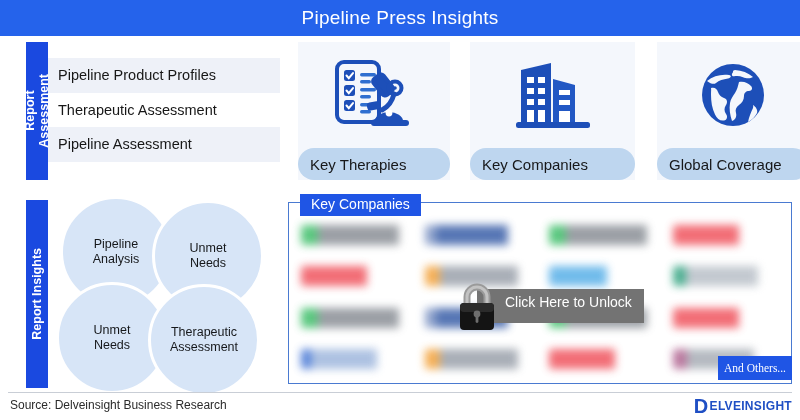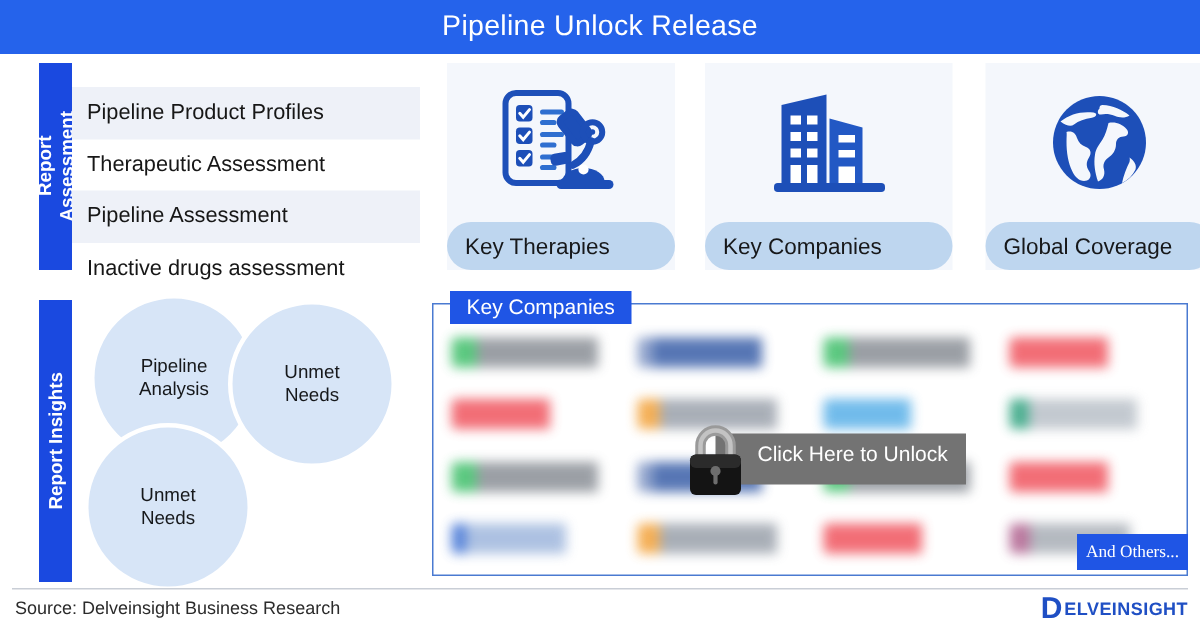--- a/index.html
+++ b/index.html
@@ -217,33 +217,32 @@
     line-height: 1;
     color: #1f4fc4;
     margin-right: 1px;
   }
   .brand-rest { font-weight: 600; font-size: 12px; }
 </style>
 </head>
 <body>
 
 <div class="header">
-  <div class="header-title">Pipeline Unlock Release</div>
+  <div class="header-title">Pipeline Press Insights</div>
 </div>
 
 <div class="side-label" id="side-assess">
   <span class="rot">Report
 Assessment</span>
 </div>
 
 <div class="assess-list">
   <div class="assess-row alt">Pipeline Product Profiles</div>
   <div class="assess-row">Therapeutic Assessment</div>
   <div class="assess-row alt">Pipeline Assessment</div>
-  <div class="assess-row">Inactive drugs assessment</div>
 </div>
 
 <div class="card" id="card-therapies">
   <div class="card-icon">
     <svg width="86" height="76" viewBox="0 0 86 76" aria-hidden="true">
       <rect x="6" y="5" width="42" height="60" rx="7" fill="none" stroke="#1d4fb8" stroke-width="4"></rect>
       <rect x="13" y="13" width="11" height="11" rx="2.5" fill="#1d4fb8"></rect>
       <rect x="13" y="28" width="11" height="11" rx="2.5" fill="#1d4fb8"></rect>
       <rect x="13" y="43" width="11" height="11" rx="2.5" fill="#1d4fb8"></rect>
       <path d="M15.5 18.5l2.3 2.6 4.2-5" stroke="#ffffff" stroke-width="2" fill="none" stroke-linecap="round"></path>
@@ -314,20 +313,22 @@
   <span class="rot">Report Insights</span>
 </div>
 
 <div class="venn">
   <div class="venn-circle" id="venn-tl">Pipeline
 Analysis</div>
   <div class="venn-circle" id="venn-tr">Unmet
 Needs</div>
   <div class="venn-circle" id="venn-bl">Unmet
 Needs</div>
+  <div class="venn-circle" id="venn-br">Therapeutic
+Assessment</div>
 </div>
 
 <div class="companies-panel"></div>
 <div class="panel-legend">Key Companies</div>
 
 <div class="logo-grid" id="logo-grid">
     <div class="logo-blob lg-green"></div>
     <div class="logo-blob lg-navy"></div>
     <div class="logo-blob lg-green"></div>
     <div class="logo-blob lg-red"></div>

